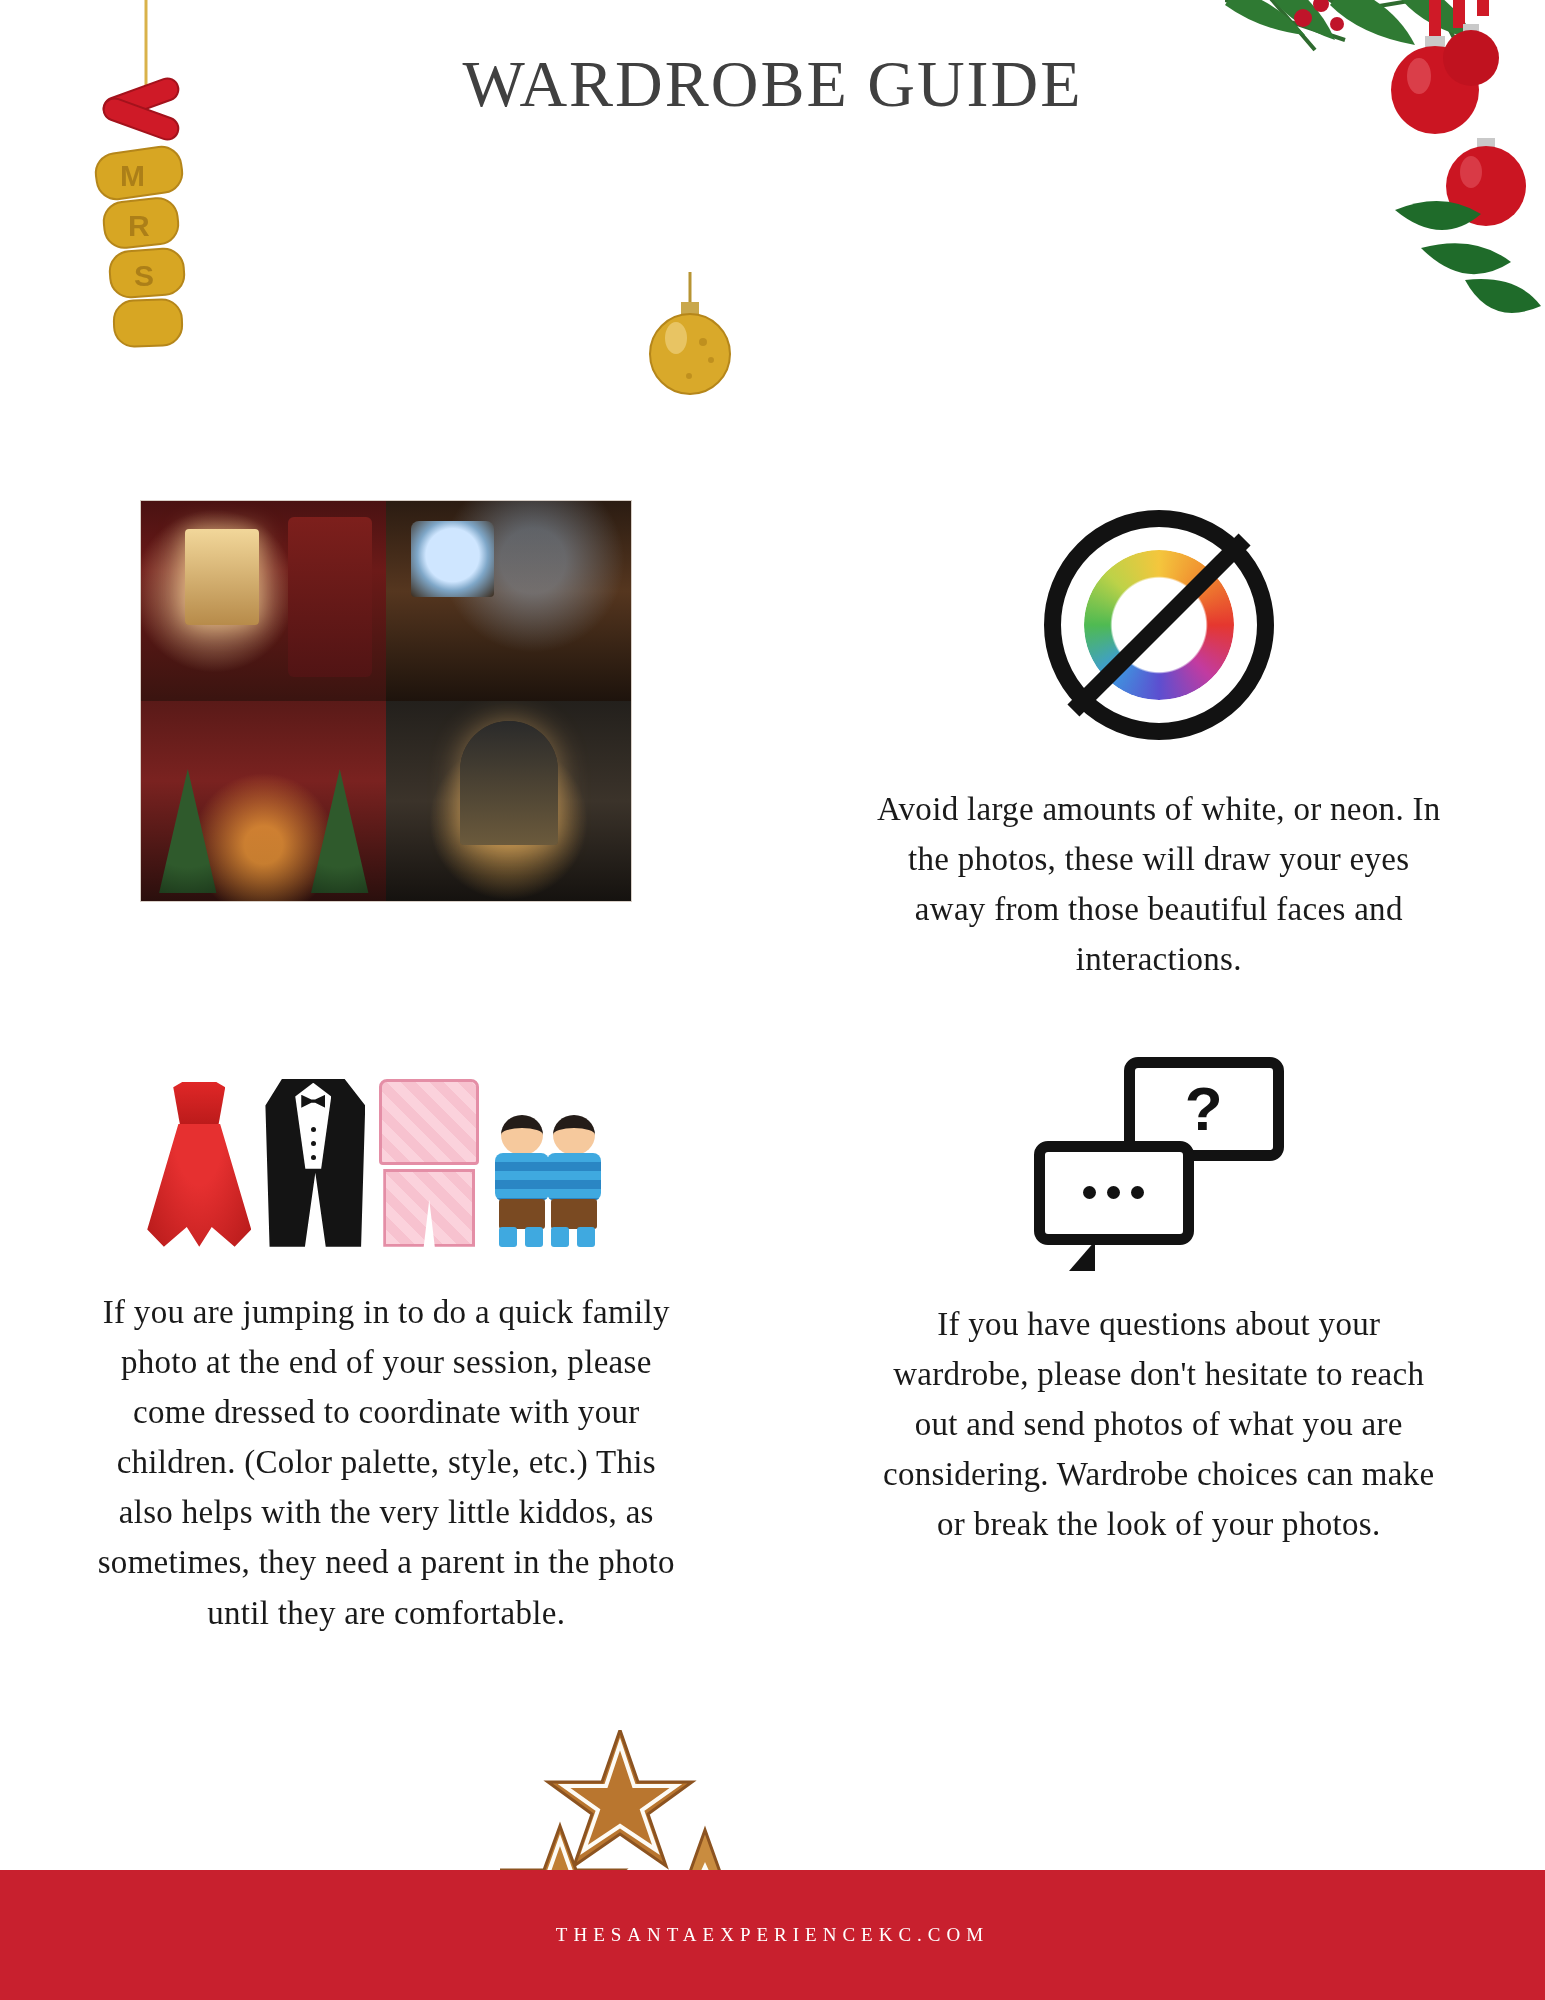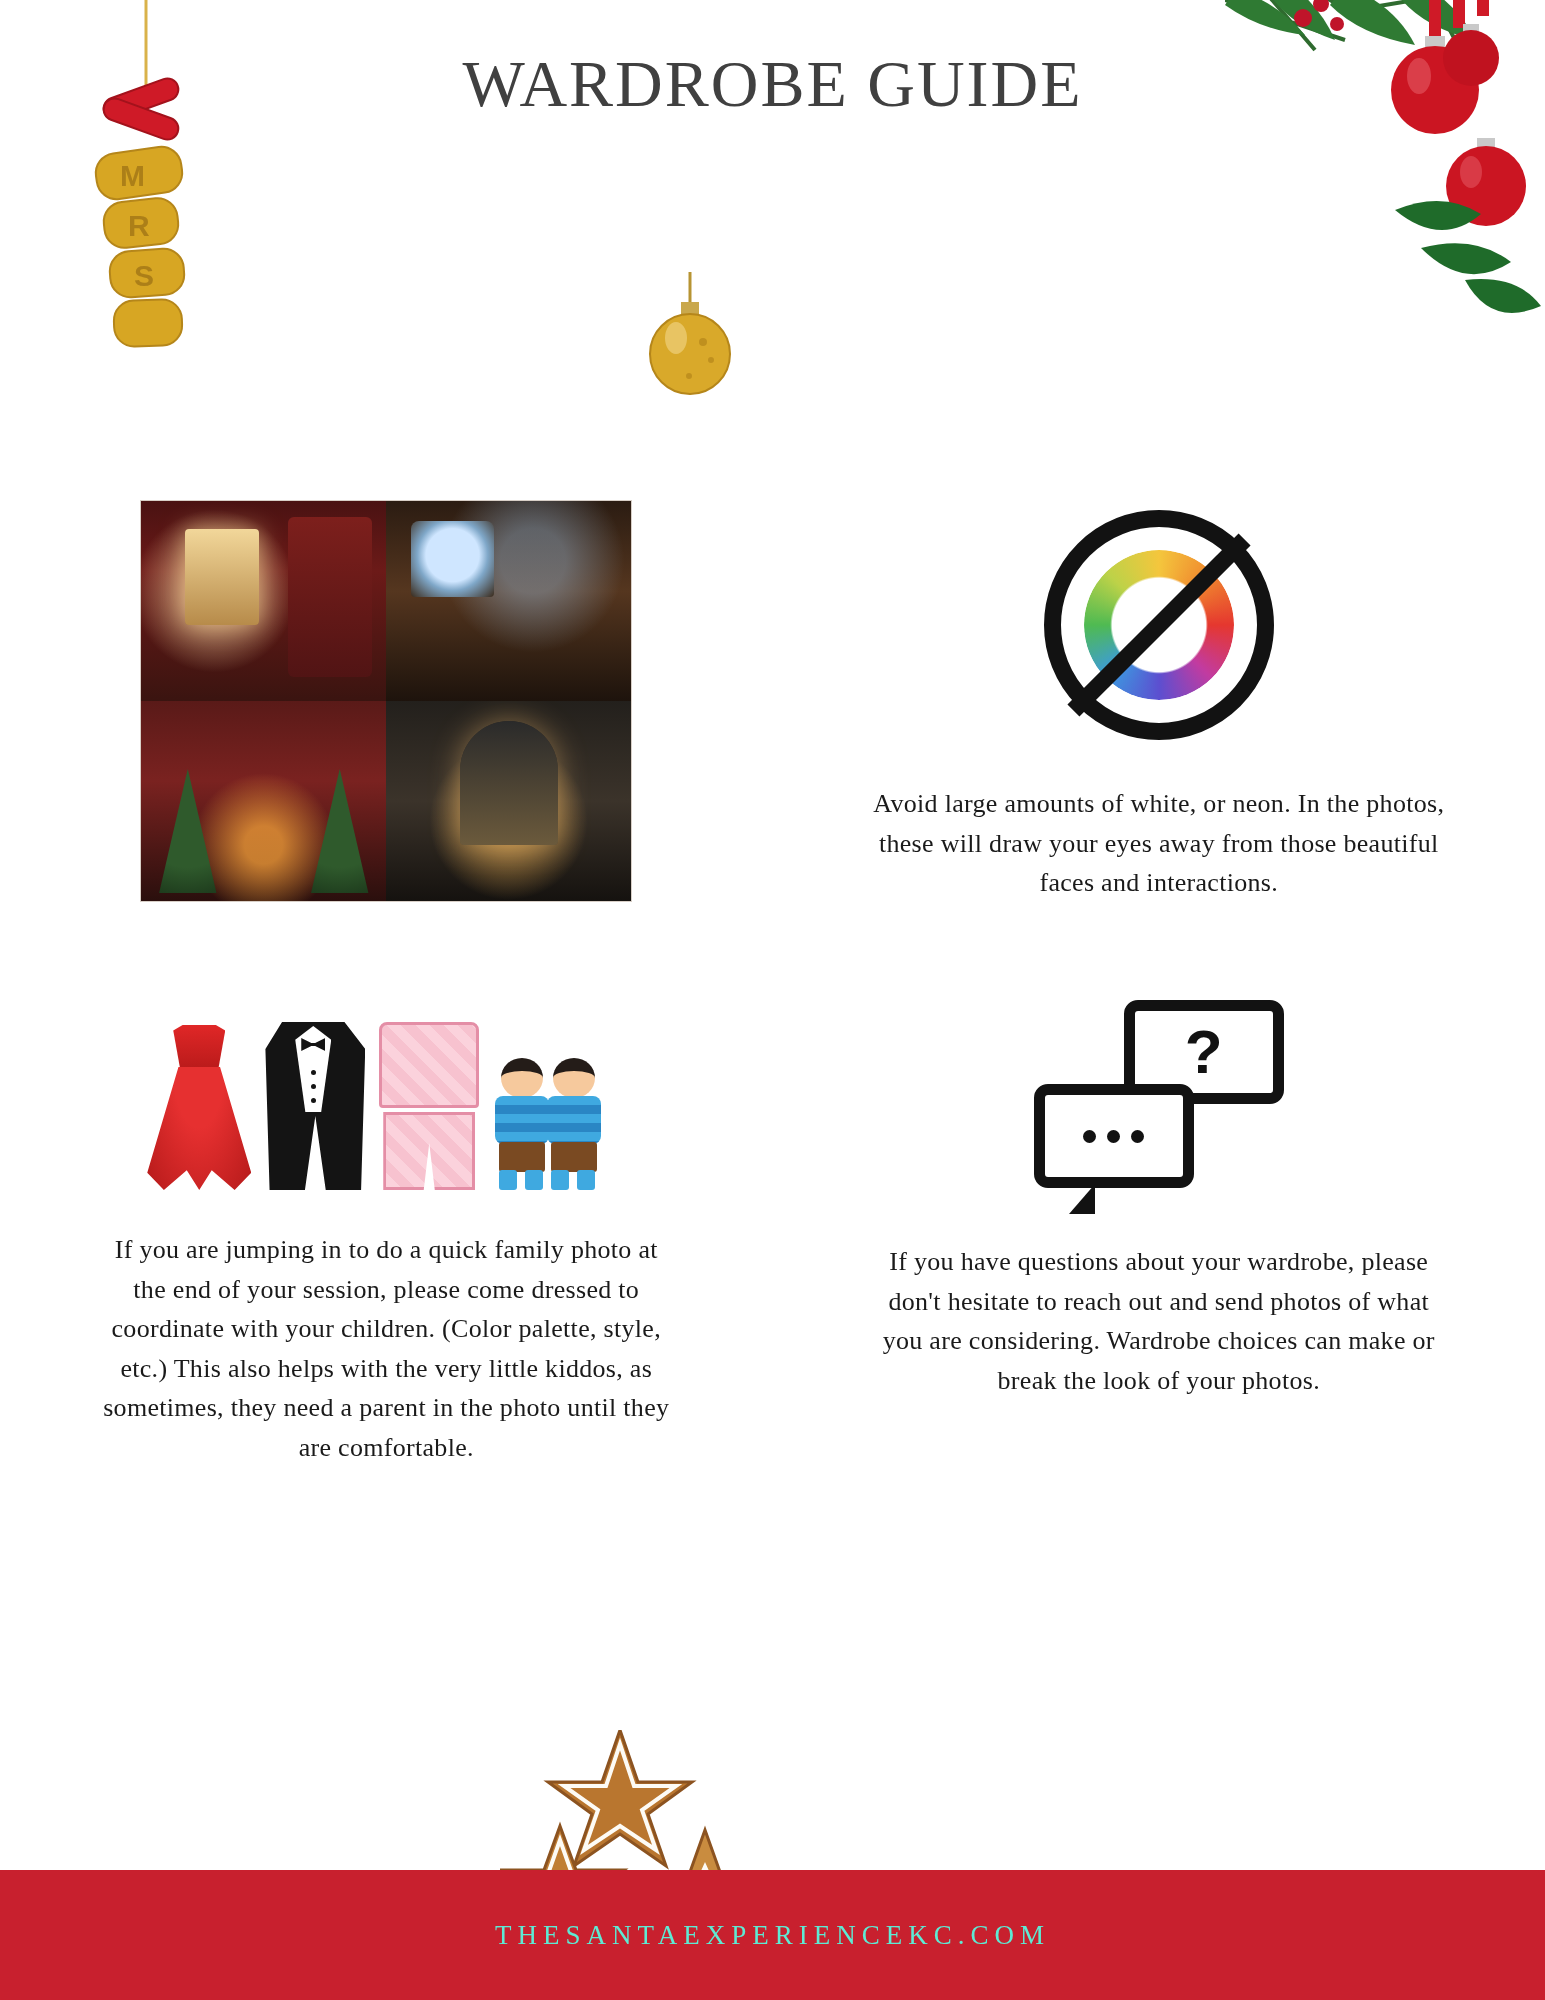--- a/index.html
+++ b/index.html
@@ -90,21 +90,21 @@
   }
   .cell {
     width: 50%;
     box-sizing: border-box;
     display: flex;
     flex-direction: column;
     align-items: center;
   }
   .caption {
     font-family: "Liberation Serif", serif;
-    font-size: 26px;
+    font-size: 33px;
     line-height: 1.52;
     color: #1a1a1a;
     text-align: center;
     width: 580px;
     letter-spacing: 0.3px;
   }
 
   
   .collage {
     width: 490px;
@@ -370,23 +370,23 @@
     bottom: 0;
     width: 1545px;
     height: 130px;
     background: #c8202e;
     display: flex;
     align-items: center;
     justify-content: center;
   }
   .footer-text {
     font-family: "Liberation Serif", serif;
-    font-size: 27px;
+    font-size: 19px;
     letter-spacing: 6px;
-    color: #5eead4;
+    color: #ffffff;
   }
 </style>
 </head>
 <body>
 
 <div class="page">
 
   <svg class="tr-deco" viewBox="0 0 330 360">
     <g stroke="#2f6b2f" stroke-width="4" fill="none">
       <path d="M0 20 L120 60 M30 0 L90 70 M70 0 L140 40 M130 30 L250 10 M200 0 L230 60"></path>

